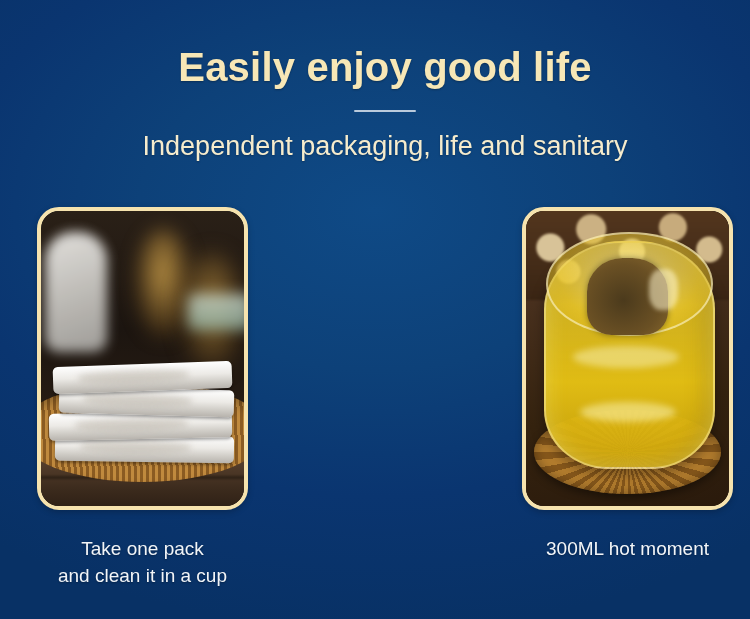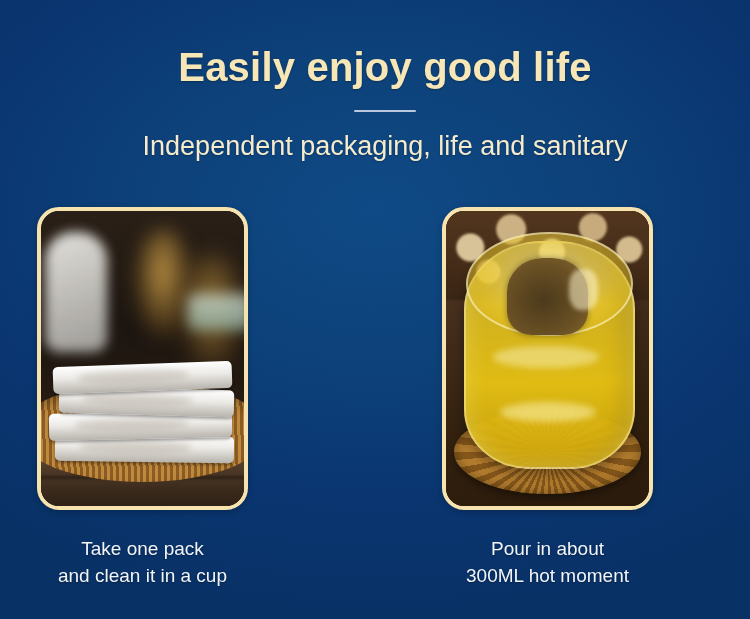--- a/index.html
+++ b/index.html
@@ -66,21 +66,21 @@
     color: #f6eccd;
     line-height: 1.2;
     text-shadow: 0 1px 2px rgba(0,0,0,.25);
   }
 
   
   .steps {
     position: absolute;
     left: 37px;
     top: 207px;
-    width: 616px;
+    width: 696px;
     display: flex;
     justify-content: space-between;
   }
 
   .step {
     width: 211px;
     display: flex;
     flex-direction: column;
     align-items: center;
   }
@@ -387,20 +387,19 @@
           <div class="coaster"></div>
           <div class="glass">
             <div class="glare"></div>
             <div class="glare2"></div>
           </div>
           <div class="liquid-surface"></div>
           <div class="teabag"></div>
         </div>
       </div>
       <div class="caption">
-        <span class="line">Pour in about</span>
         <span class="line">300ML hot moment</span>
       </div>
     </div>
 
 
   </div>
 </div>
 
 </body></html>

